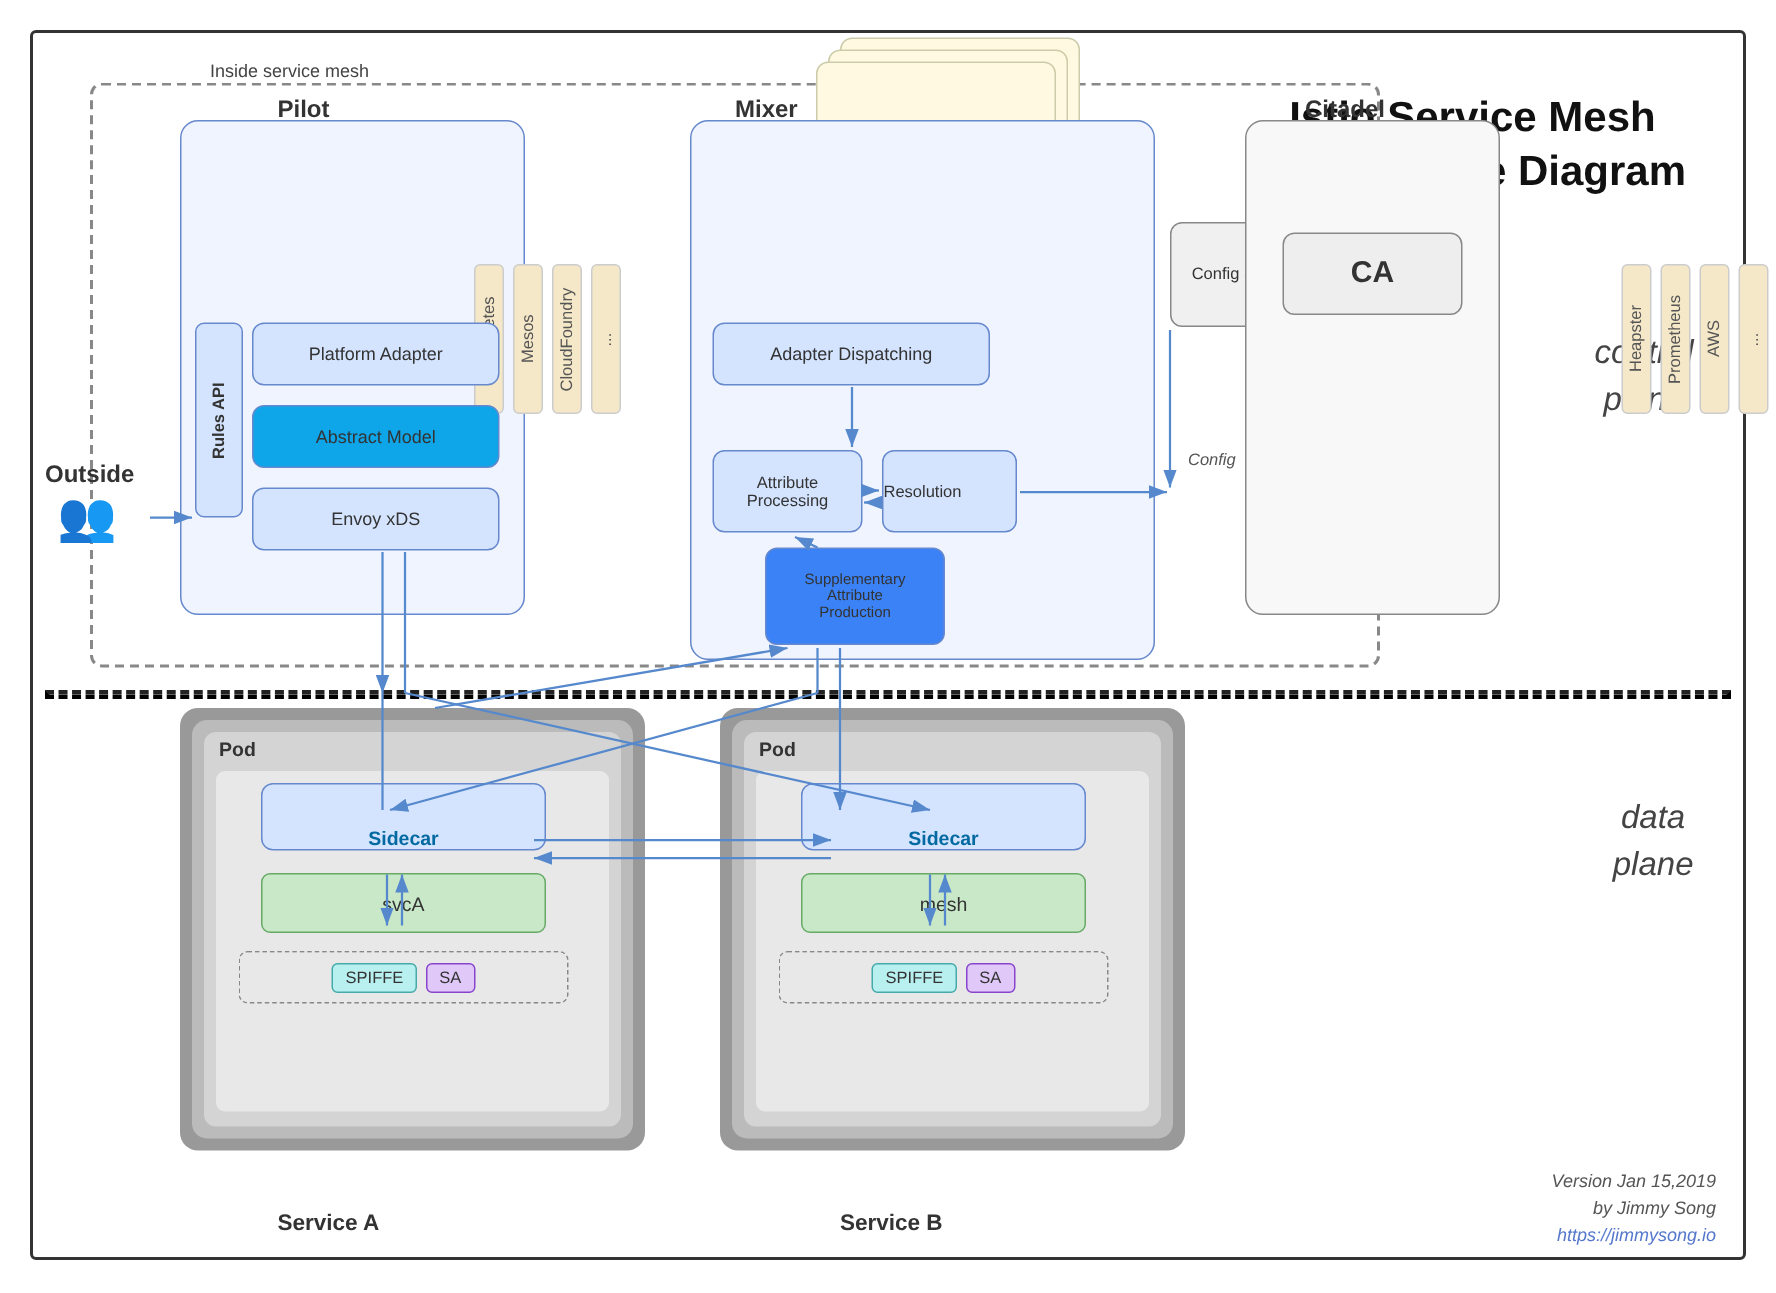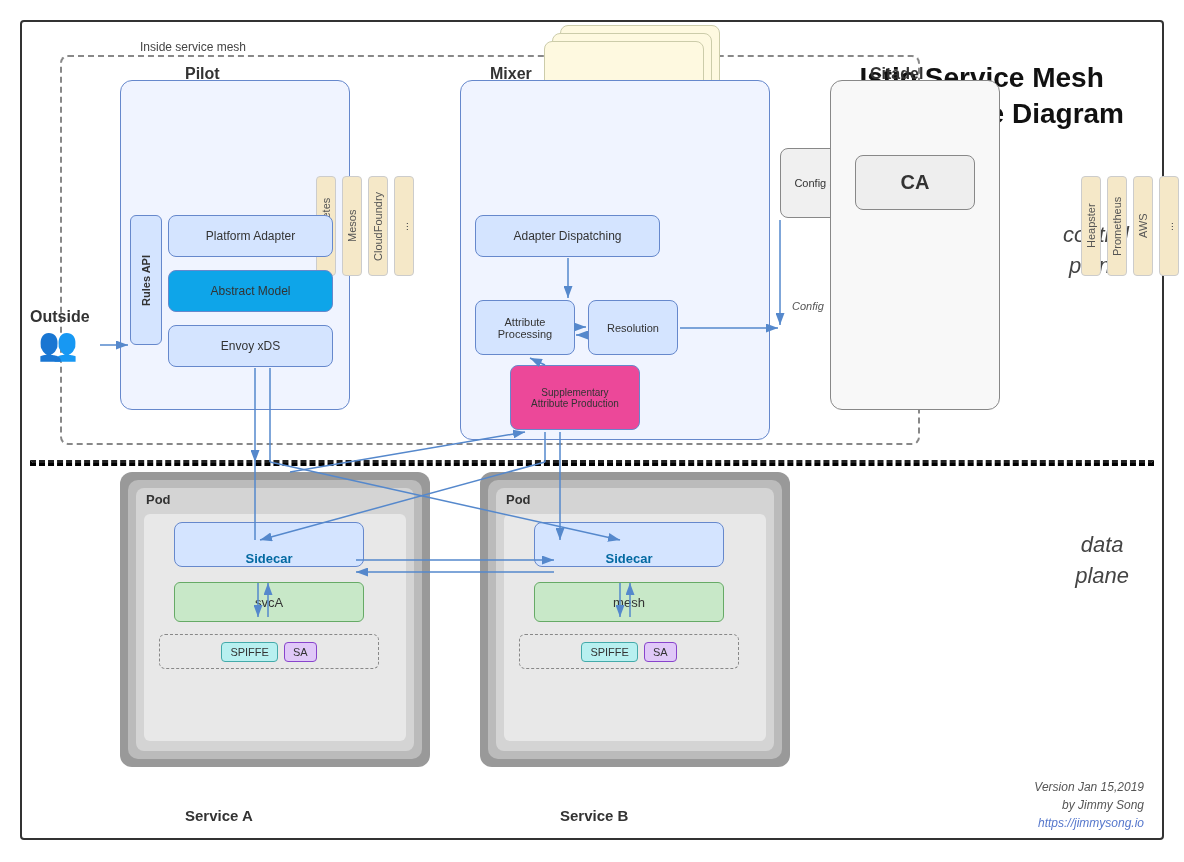--- a/index.html
+++ b/index.html
@@ -332,35 +332,34 @@
       position: absolute;
       top: 300px;
       left: 588px;
       width: 90px;
       height: 55px;
       border: 1.5px solid #6688cc;
       border-radius: 8px;
       background: #d4e4ff;
       display: flex;
       align-items: center;
-      justify-content: center;
       font-size: 11px;
       color: #333;
       text-align: center;
     }
     
     .supp-attr {
       position: absolute;
       top: 365px;
       left: 510px;
-      width: 130px;
+      width: 120px;
       height: 65px;
       border: 1.5px solid #6688cc;
       border-radius: 8px;
-      background: #ec4899;
+      background: #3b82f6;
       display: flex;
       align-items: center;
       justify-content: center;
       font-size: 10px;
       color: #333;
       text-align: center;
       padding: 16px;
     }
     
     .config-store {

